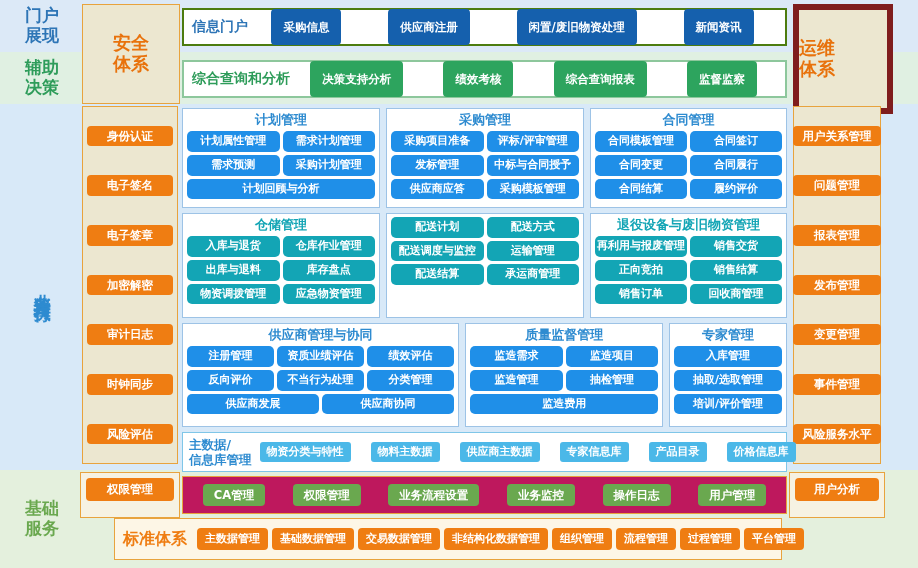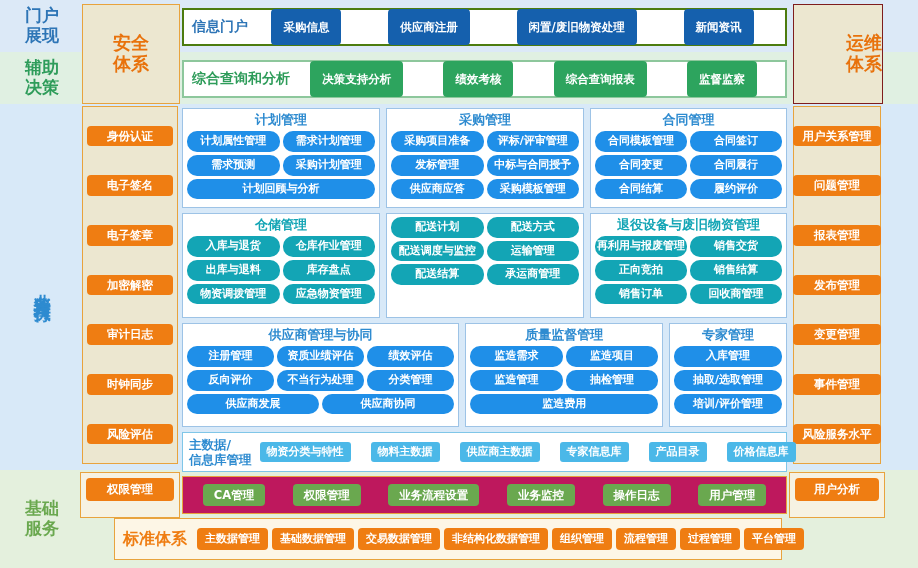--- a/index.html
+++ b/index.html
@@ -41,22 +41,22 @@
     position:absolute;left:82px;top:4px;width:96px;height:98px;
     background:#ece7d0;border:1px solid #e8a33d;
     display:flex;align-items:center;justify-content:center;
   }
   .seccol .t{font-size:18px;font-weight:bold;color:#e8720c;
     text-align:center;line-height:1.15;}
 
   
   .opscol{
     position:absolute;left:793px;top:4px;width:88px;height:98px;
-    background:#ece7d0;border:1px solid #7f1d1d;
-    display:flex;align-items:center;justify-content:flex-end;
+    background:#ece7d0;border:6px solid #7f1d1d;
+    display:flex;align-items:center;justify-content:flex-start;
   }
   .opscol .t{font-size:18px;font-weight:bold;color:#e8720c;
     text-align:center;line-height:1.15;}
 
   
   .secstrip{
     position:absolute;left:82px;top:106px;width:96px;height:358px;
     background:#ece7d0;border:1px solid #e8a33d;
     display:flex;flex-direction:column;justify-content:space-around;
     align-items:center;padding:4px 0;box-sizing:border-box;
@@ -106,21 +106,21 @@
     display:flex;flex-direction:column;
   }
   .panel-title{
     text-align:center;font-size:13px;font-weight:bold;color:#2e8bd0;
     line-height:1.25;margin-bottom:3px;white-space:nowrap;
   }
   .panel-title.teal{color:#13a5b5;}
   .panel-body{display:flex;flex-direction:column;gap:3px;flex:1;}
   .brow{display:flex;gap:3px;}
   .cell{
-    flex:1;border-radius:10px;color:#ffffff;font-weight:bold;
+    flex:1;border-radius:5px;color:#ffffff;font-weight:bold;
     font-size:11px;text-align:center;line-height:1.15;
     padding:4px 2px;white-space:nowrap;
     display:flex;align-items:center;justify-content:center;
   }
   .c-blue{background:#1f8fe8;}
   .c-teal{background:#13a5b5;}
 
   
   .mdrow{
     background:#ffffff;border:1px solid #7fc6e8;

